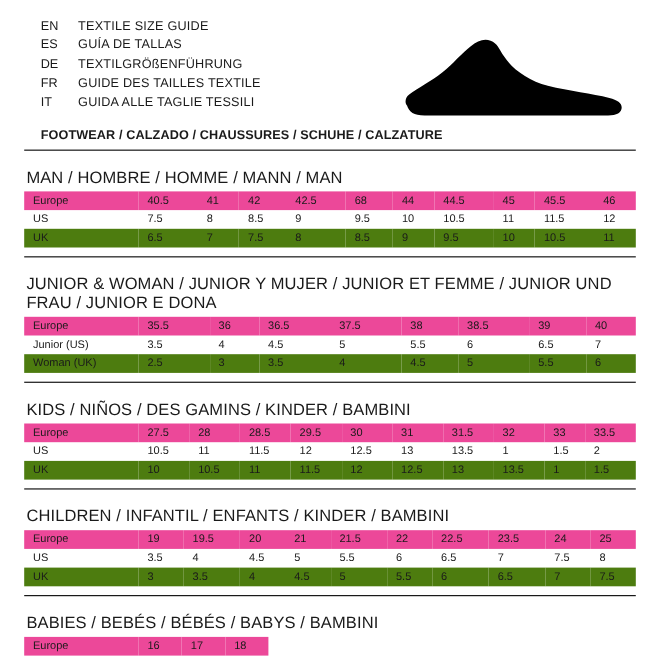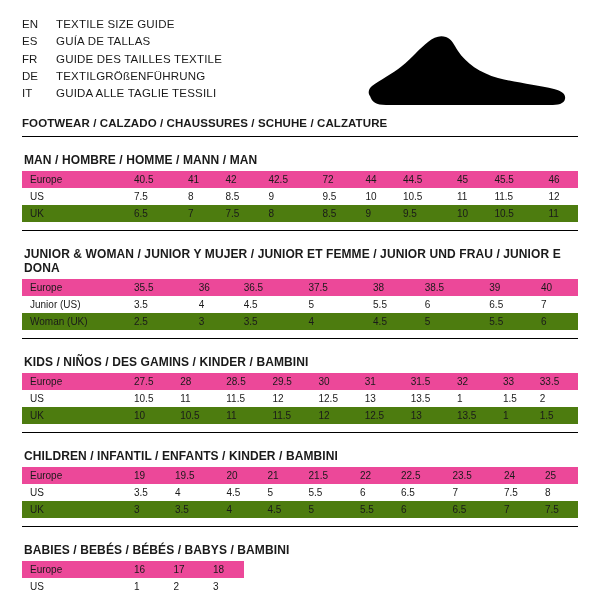--- a/index.html
+++ b/index.html
@@ -18,20 +18,21 @@
     position: relative;
     width: 600px;
     height: 600px;
     box-sizing: border-box;
     padding: 16px 22px 0 22px;
   }
   
   .header {
     position: relative;
     height: 120px;
+    margin-left: 15px;
   }
   .lang-table {
     border-collapse: collapse;
     font-size: 11.5px;
     line-height: 1.42;
   }
   .lang-table td {
     padding: 0 0 1px 0;
     vertical-align: top;
     white-space: nowrap;
@@ -55,22 +56,22 @@
     top: 18px;
     right: 6px;
     width: 210px;
     height: 78px;
   }
   
   .section {
     margin-top: 16px;
   }
   .section-title {
-    font-size: 12px;
-    font-weight: bold;
+    font-size: 15px;
+    font-weight: normal;
     padding: 0 0 4px 2px;
     letter-spacing: 0.1px;
   }
   table.size {
     border-collapse: collapse;
     width: 100%;
     font-size: 10px;
   }
   table.size td {
     padding: 3px 0 3px 8px;
@@ -114,26 +115,26 @@
       <tbody>
         <tr>
           <td class="lang-code">EN</td>
           <td class="lang-title">TEXTILE SIZE GUIDE</td>
         </tr>
         <tr>
           <td class="lang-code">ES</td>
           <td class="lang-title">GUÍA DE TALLAS</td>
         </tr>
         <tr>
+          <td class="lang-code">DE</td>
+          <td class="lang-title">TEXTILGRÖßENFÜHRUNG</td>
+        </tr>
+        <tr>
           <td class="lang-code">FR</td>
           <td class="lang-title">GUIDE DES TAILLES TEXTILE</td>
-        </tr>
-        <tr>
-          <td class="lang-code">DE</td>
-          <td class="lang-title">TEXTILGRÖßENFÜHRUNG</td>
         </tr>
         <tr>
           <td class="lang-code">IT</td>
           <td class="lang-title">GUIDA ALLE TAGLIE TESSILI</td>
         </tr>
       </tbody>
     </table>
 
     <div class="footwear-line">FOOTWEAR / CALZADO / CHAUSSURES / SCHUHE / CALZATURE</div>
 
@@ -148,21 +149,21 @@
   <div class="section">
     <div class="section-title">MAN / HOMBRE / HOMME / MANN / MAN</div>
     <table class="size">
       <tbody>
         <tr class="hdr">
           <td class="rowlabel">Europe</td>
           <td>40.5</td>
           <td>41</td>
           <td>42</td>
           <td>42.5</td>
-          <td>72</td>
+          <td>68</td>
           <td>44</td>
           <td>44.5</td>
           <td>45</td>
           <td>45.5</td>
           <td>46</td>
         </tr>
         <tr>
           <td class="rowlabel">US</td>
           <td>7.5</td>
           <td>8</td>

